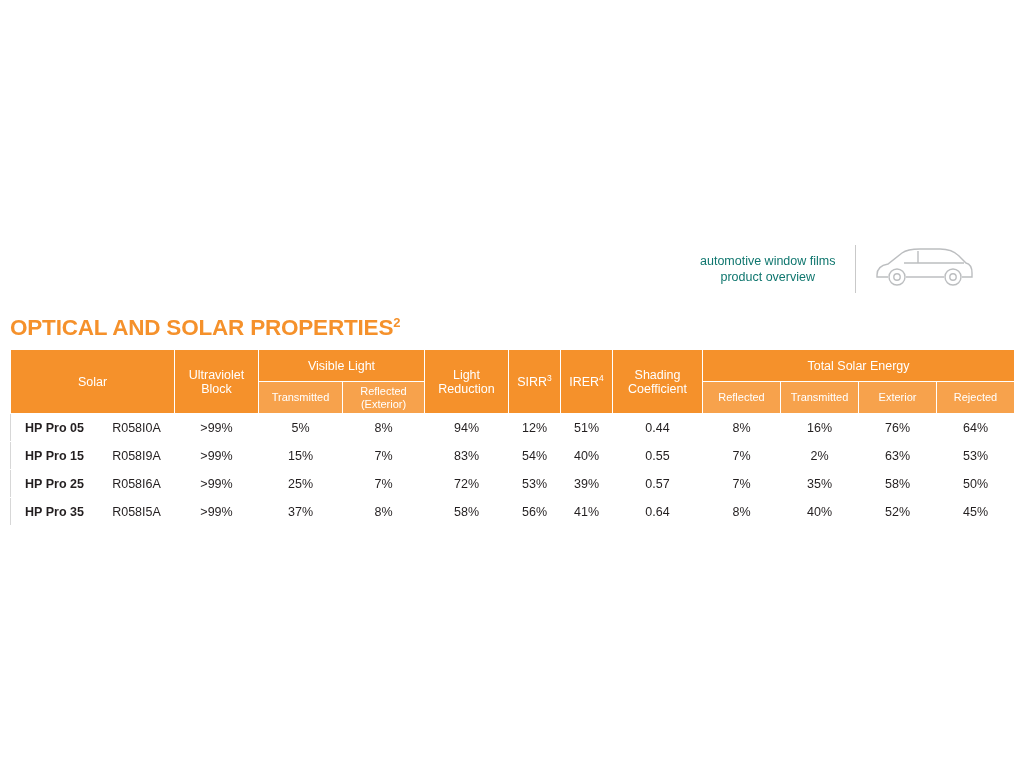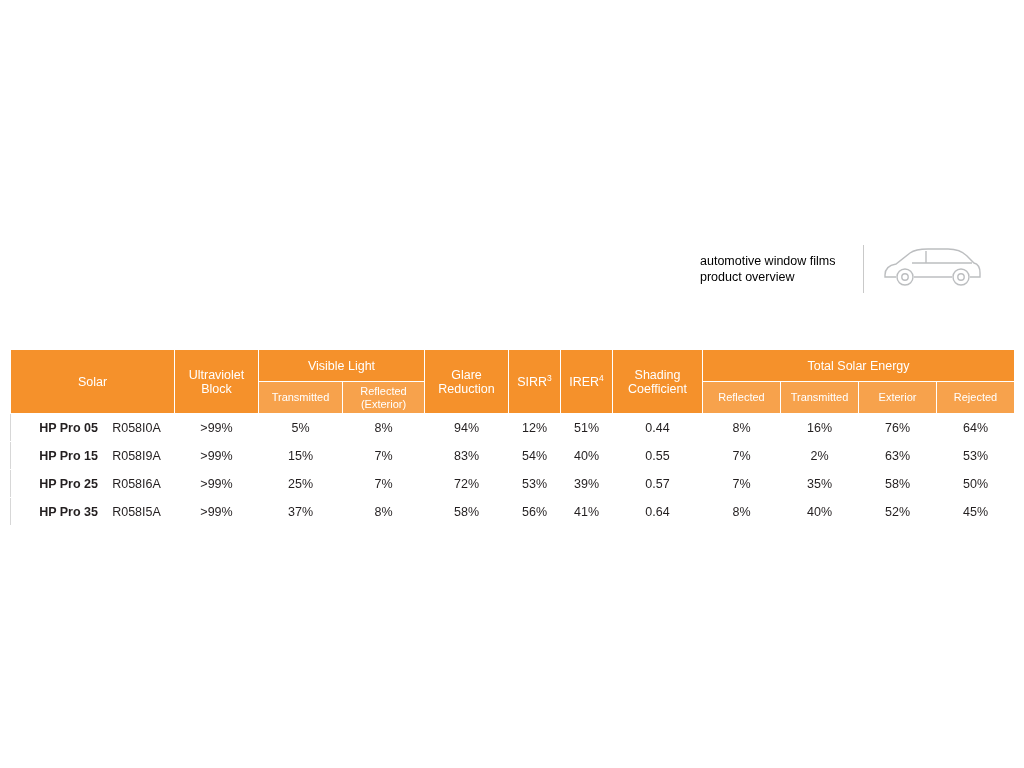--- a/index.html
+++ b/index.html
@@ -21,25 +21,25 @@
   
   .brand {
     position: absolute;
     top: 243px;
     left: 700px;
     display: flex;
     align-items: center;
     height: 52px;
   }
   .brand-text {
-    text-align: left;
-    color: #000000;
+    text-align: center;
+    color: #0f766e;
     font-size: 12.5px;
     line-height: 16px;
-    padding-right: 28px;
+    padding-right: 20px;
     white-space: nowrap;
   }
   .brand-rule {
     width: 1px;
     height: 48px;
     background: #c9c9c9;
   }
   .brand-car {
     padding-left: 18px;
   }
@@ -107,21 +107,21 @@
 
   tbody td {
     background: #ffffff;
     border: 1px solid #d7d7d7;
     height: 27px;
     font-size: 12.5px;
     color: #231f20;
   }
   tbody td.film-name {
     font-weight: bold;
-    text-align: right;
+    text-align: center;
   }
   tbody td.rejected {
     font-weight: normal;
   }
   tbody tr td:first-child { border-left: 1px solid #d7d7d7; }
 </style>
 </head>
 <body>
 
 <div class="page">
@@ -139,20 +139,23 @@
         <path d="M14 33 L3 33 L3 31"></path>
         <path d="M44 7 L44 19 M30 19 L90 19"></path>
         <circle cx="23" cy="33" r="8"></circle>
         <circle cx="79" cy="33" r="8"></circle>
         <circle cx="23" cy="33" r="3.2"></circle>
         <circle cx="79" cy="33" r="3.2"></circle>
       </svg>
     </div>
   </div>
 
+  <div class="title">
+    <span>OPTICAL AND SOLAR PROPERTIES</span><sup>2</sup>
+  </div>
 
   <div class="table-wrap">
     <table class="props">
       <colgroup>
         <col style="width:88px">
         <col style="width:76px">
         <col style="width:84px">
         <col style="width:84px">
         <col style="width:82px">
         <col style="width:84px">
@@ -162,21 +165,21 @@
         <col style="width:78px">
         <col style="width:78px">
         <col style="width:78px">
         <col style="width:78px">
       </colgroup>
       <thead>
         <tr>
           <th colspan="2" rowspan="2">Solar</th>
           <th rowspan="2">Ultraviolet Block</th>
           <th colspan="2">Visible Light</th>
-          <th rowspan="2">Glare Reduction</th>
+          <th rowspan="2">Light Reduction</th>
           <th rowspan="2"><span>SIRR</span><sup>3</sup></th>
           <th rowspan="2"><span>IRER</span><sup>4</sup></th>
           <th rowspan="2">Shading Coefficient</th>
           <th colspan="4">Total Solar Energy</th>
         </tr>
         <tr>
           <th class="sub">Transmitted</th>
           <th class="sub">Reflected (Exterior)</th>
           <th class="sub">Reflected</th>
           <th class="sub">Transmitted</th>

